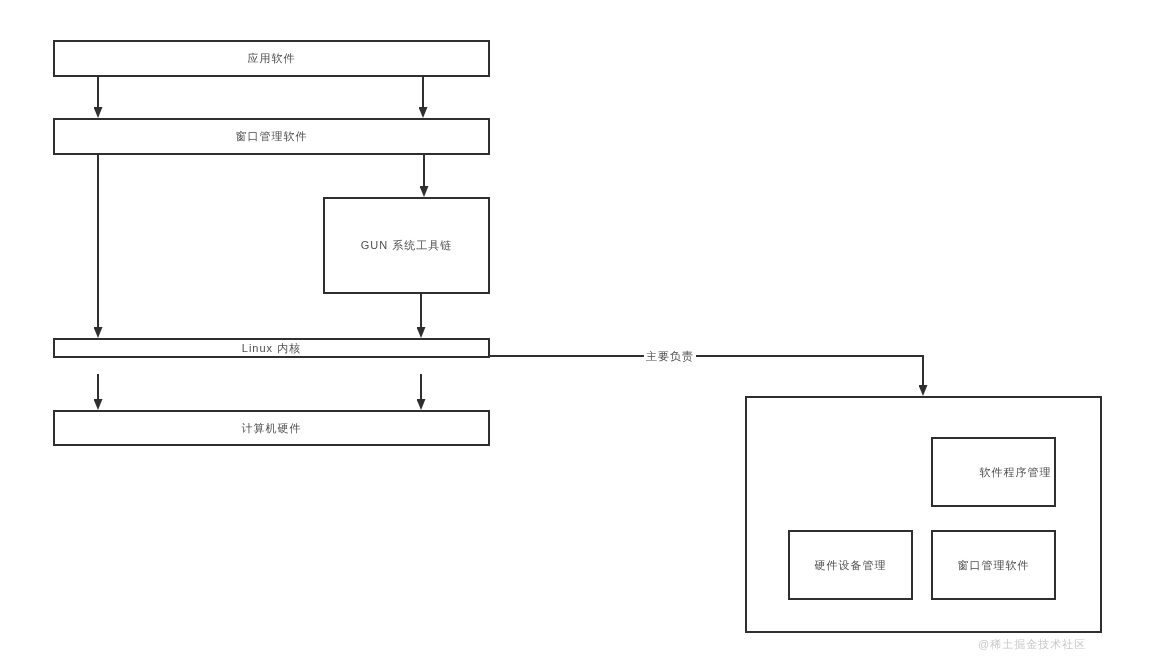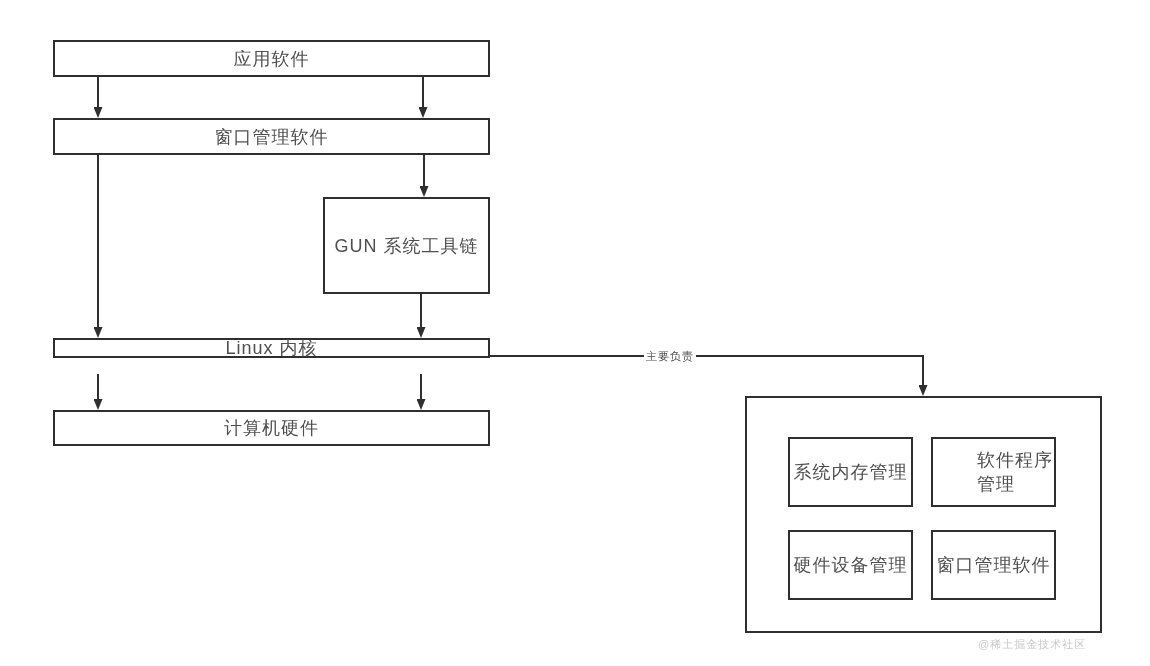--- a/index.html
+++ b/index.html
@@ -23,21 +23,21 @@
     height: 666px;
   }
   .node {
     position: absolute;
     box-sizing: border-box;
     border: 2px solid #2f2f2f;
     background: #ffffff;
     display: flex;
     align-items: center;
     justify-content: center;
-    font-size: 18px;
+    font-size: 11px;
     color: #4f4f4f;
     letter-spacing: 1px;
   }
   .group {
     position: absolute;
     box-sizing: border-box;
     border: 2px solid #2f2f2f;
     background: #ffffff;
   }
   
@@ -100,21 +100,20 @@
     <polyline points="490,356 923,356 923,387" fill="none" stroke="#2f2f2f" stroke-width="2" marker-end="url(#arrowhead)"></polyline>
   </svg>
 
   <div class="node n-app">应用软件</div>
   <div class="node n-wm">窗口管理软件</div>
   <div class="node n-gun">GUN 系统工具链</div>
   <div class="node n-kernel">Linux 内核</div>
   <div class="node n-hw">计算机硬件</div>
 
   <div class="group g-resp"></div>
-  <div class="node n-mem">系统内存管理</div>
   <div class="node n-sw">软件程序管理</div>
   <div class="node n-dev">硬件设备管理</div>
   <div class="node n-fs">窗口管理软件</div>
 
   <div class="edge-label">主要负责</div>
 
   <div class="watermark">@稀土掘金技术社区</div>
 
 </div>
 

